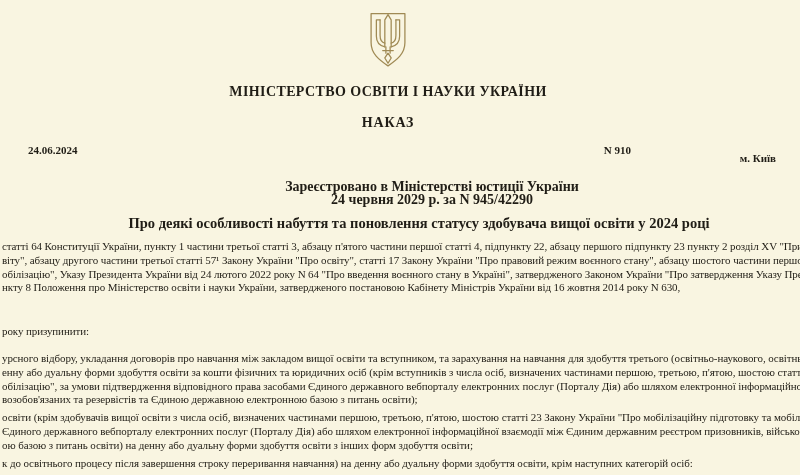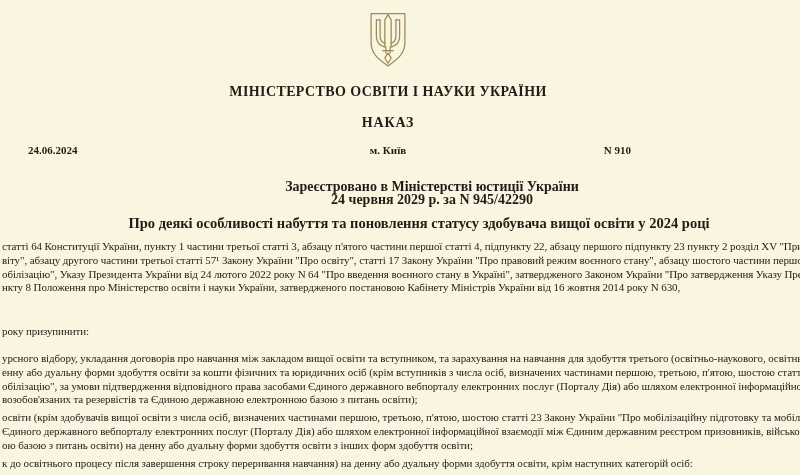--- a/index.html
+++ b/index.html
@@ -17,21 +17,21 @@
     font-family:"Liberation Serif","DejaVu Serif",serif;
     color:var(--ink);
   }
   .center-col{position:absolute;left:0;width:776px;text-align:center;}
   .emblem-wrap{top:12px;}
   .emblem-wrap svg{display:inline-block;}
   .ministry{top:84px;font-size:14px;font-weight:bold;letter-spacing:.4px;}
   .doc-type{top:115px;font-size:14px;font-weight:bold;letter-spacing:.8px;}
   .date-row{position:absolute;top:144px;left:0;width:668px;height:14px;font-size:11px;font-weight:bold;}
   .date-left{position:absolute;left:28px;top:0;}
-  .date-city{position:absolute;left:0;width:776px;text-align:center;top:0;}
+  .date-city{position:absolute;left:0;width:776px;text-align:right;top:8px;}
   .date-num{position:absolute;right:37px;top:0;margin-left:13px;}
   .registration{top:180px;font-size:14px;font-weight:bold;line-height:13px;margin-left:44px;}
   .doc-title{top:215px;left:26px;width:786px;font-size:14.5px;font-weight:bold;}
   .doc-body{position:absolute;top:240px;left:2px;width:810px;}
   .doc-body .line{
     white-space:nowrap;
     overflow:hidden;
     font-size:11px;
     line-height:13.8px;
     letter-spacing:-0.1px;

